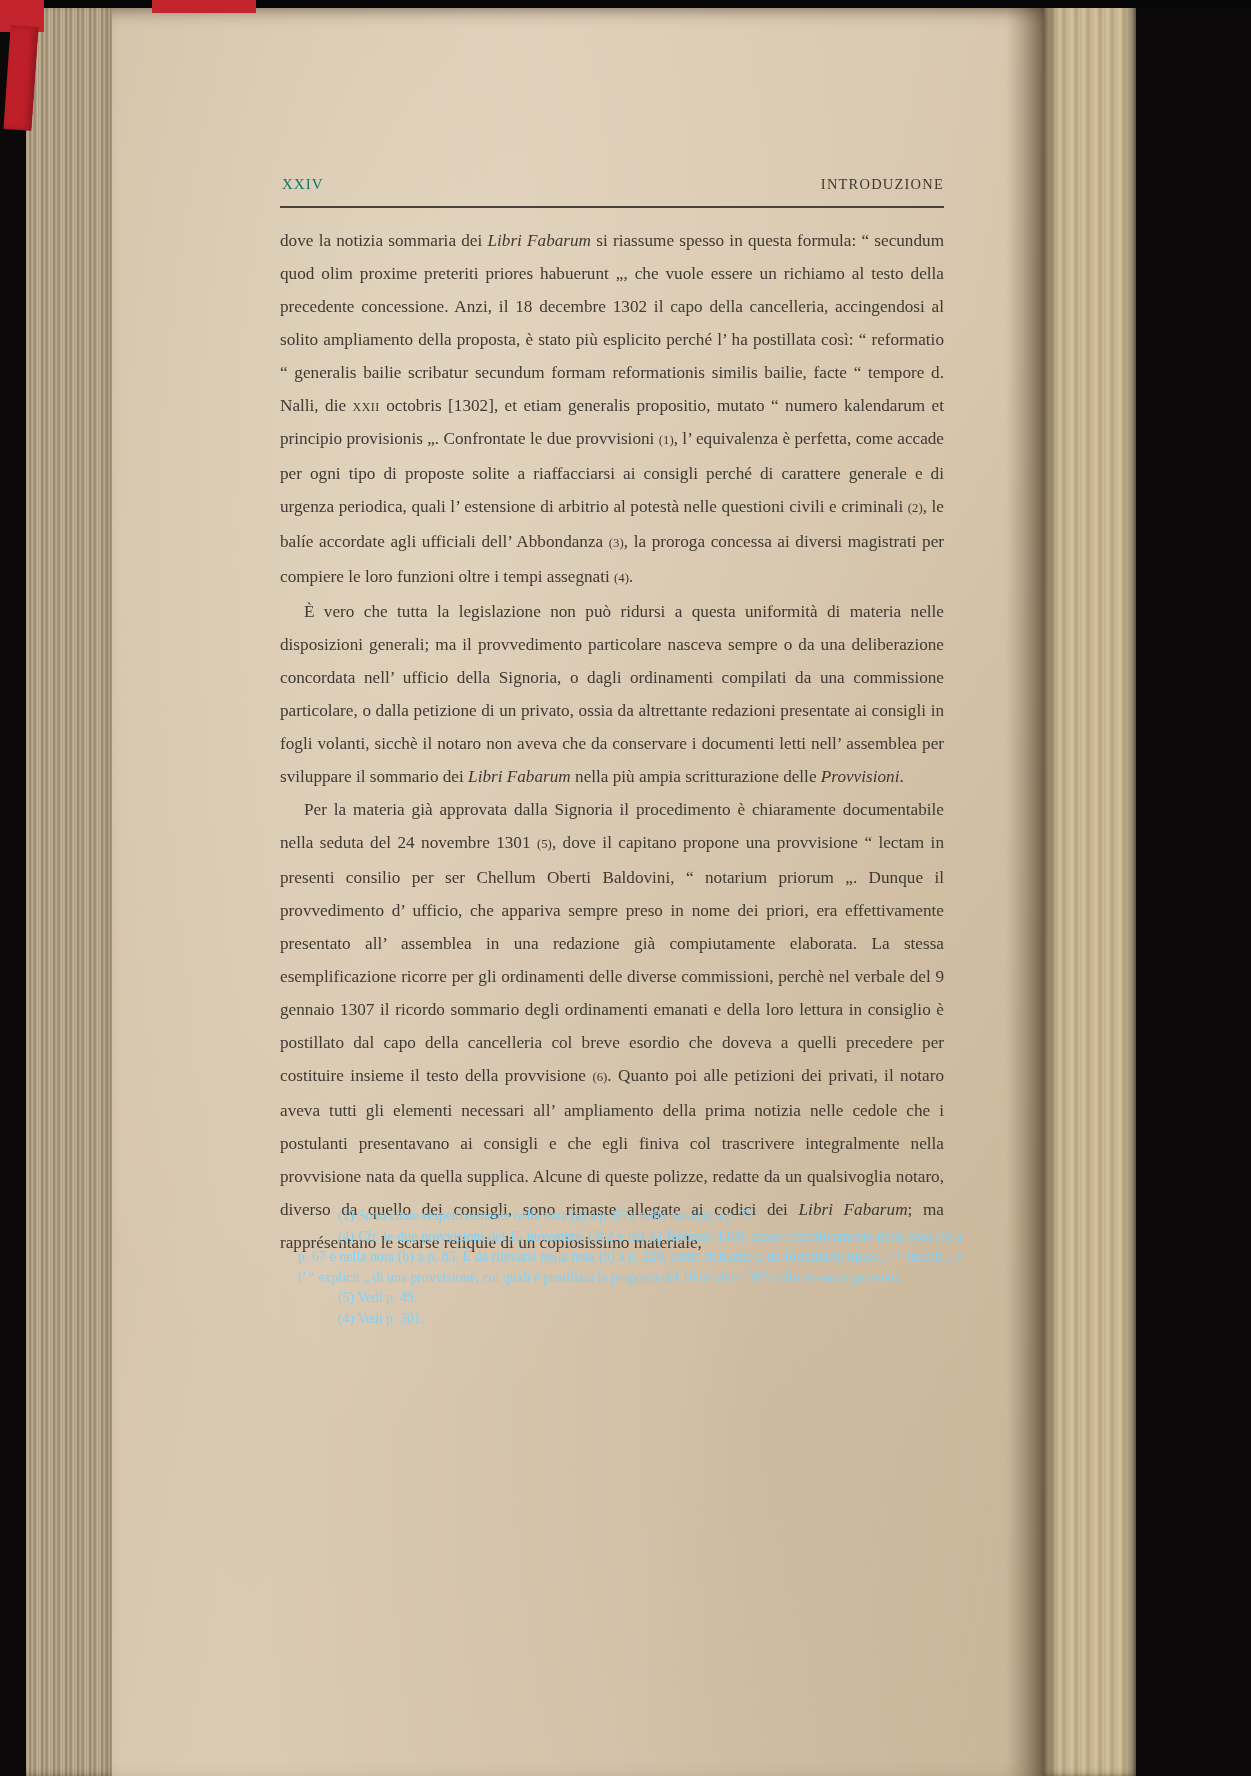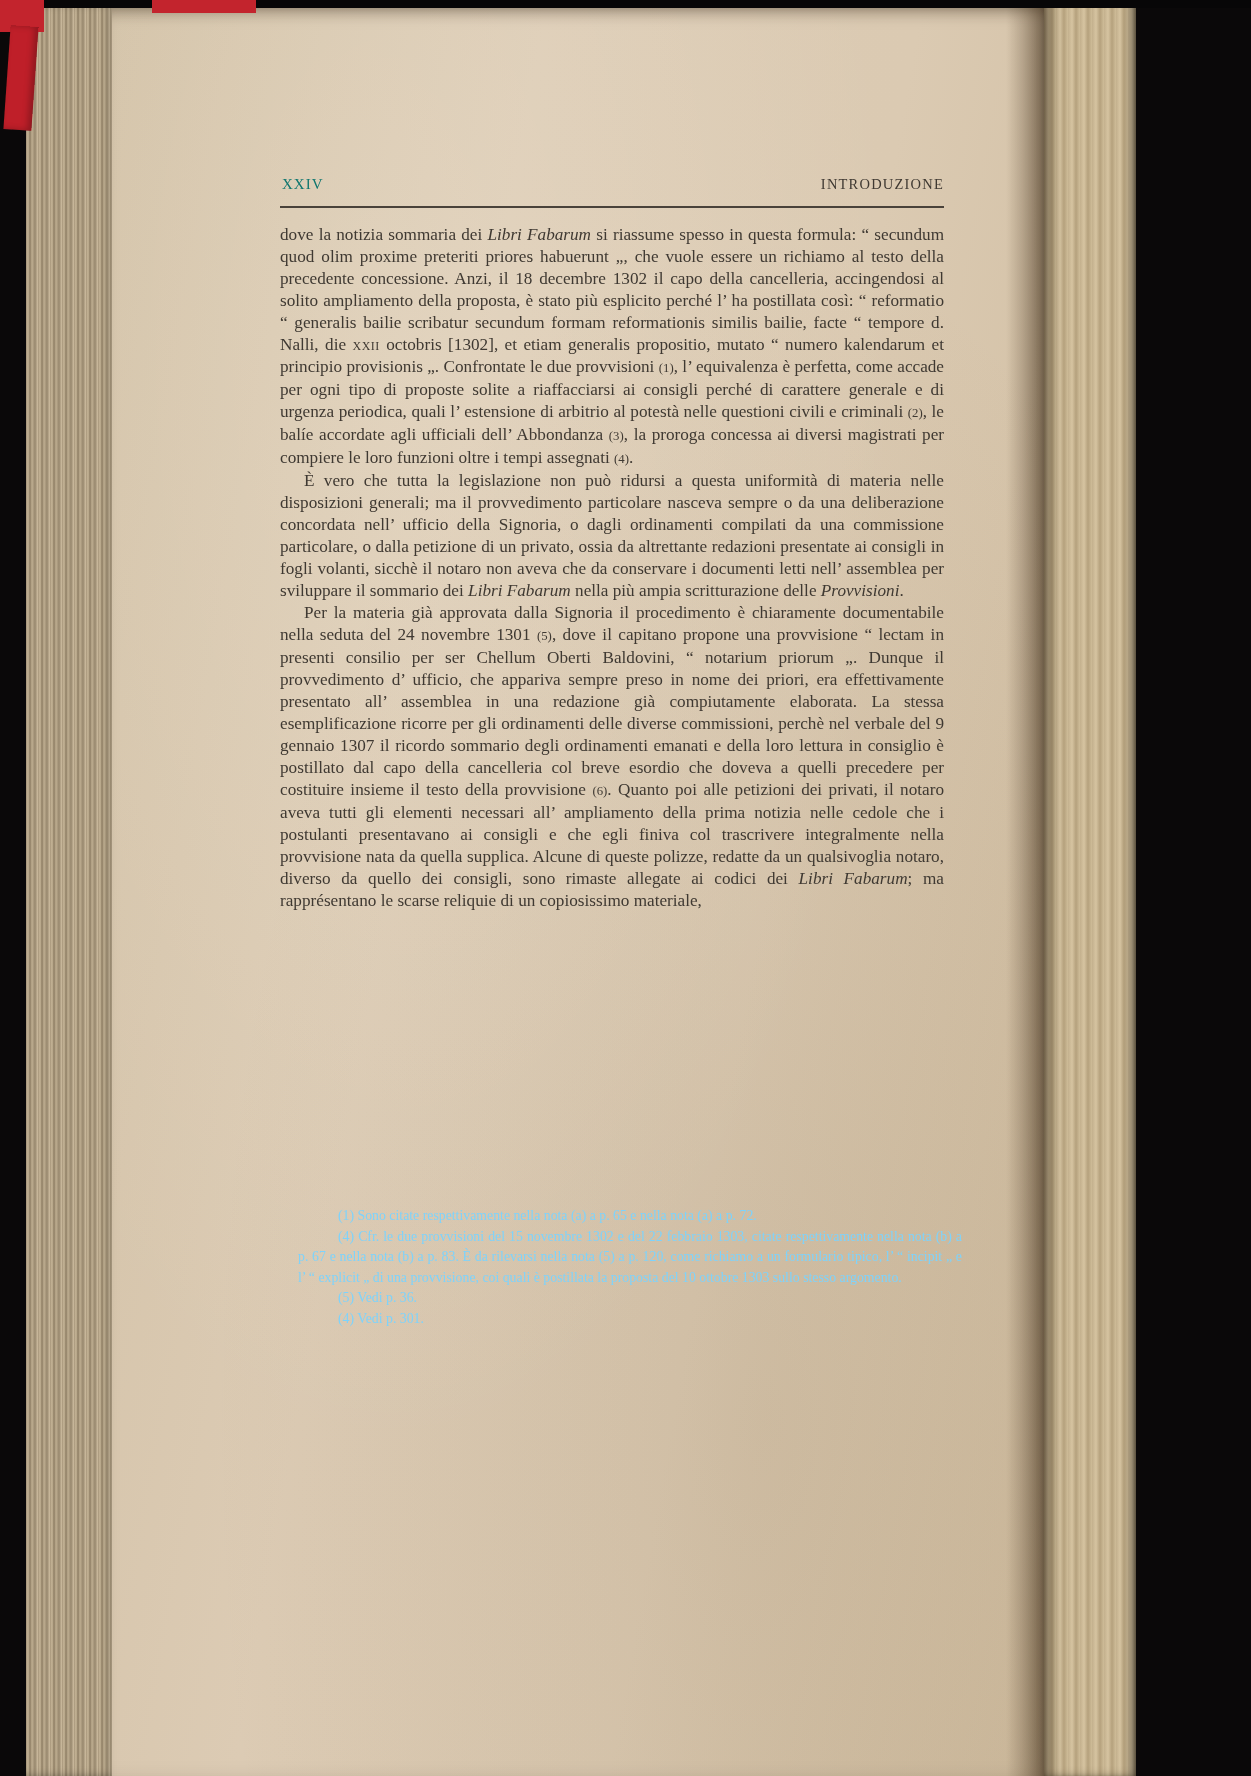--- a/index.html
+++ b/index.html
@@ -56,21 +56,21 @@
   .running-title{
     position:absolute;left:0;right:0;top:0;text-align:right;
     font-size:14.5px;letter-spacing:1.2px;color:#3f3932;
   }
   .rule{
     position:absolute;left:280px;top:206px;width:664px;height:2px;background:#49423a;
   }
   
   .body-text{
     position:absolute;left:280px;top:224px;width:664px;
-    font-size:17.2px;line-height:22px;text-align:justify;color:#3f3932;
+    font-size:17.2px;line-height:33px;text-align:justify;color:#3f3932;
   }
   .body-text p.para{margin:0;padding:0;}
   .body-text p.para.indent{text-indent:24px;}
   .seg-i{font-style:italic;}
   .seg-sc{font-variant:small-caps;letter-spacing:.5px;}
   .seg-ref{font-size:12.8px;}
   
   .footnotes{
     position:absolute;left:280px;top:1206px;width:664px;
     font-size:13.8px;line-height:20.5px;text-align:justify;color:#7dd3fc;margin-left:18px;
@@ -98,16 +98,16 @@
 
   <div class="body-text ink">
       <p class="para"><span class="seg-n">dove la notizia sommaria dei </span><span class="seg-i">Libri Fabarum</span><span class="seg-n"> si riassume spesso in questa formula: “ secundum quod olim proxime preteriti priores habuerunt „, che vuole essere un richiamo al testo della precedente concessione. Anzi, il 18 decembre 1302 il capo della cancelleria, accingendosi al solito ampliamento della proposta, è stato più esplicito perché l’ ha postillata così: “ reformatio “ generalis bailie scribatur secundum formam reformationis similis bailie, facte “ tempore d. Nalli, die </span><span class="seg-sc">xxii</span><span class="seg-n"> octobris [1302], et etiam generalis propositio, mutato “ numero kalendarum et principio provisionis „. Confrontate le due provvisioni </span><span class="seg-ref">(1)</span><span class="seg-n">, l’ equivalenza è perfetta, come accade per ogni tipo di proposte solite a riaffacciarsi ai consigli perché di carattere generale e di urgenza periodica, quali l’ estensione di arbitrio al potestà nelle questioni civili e criminali </span><span class="seg-ref">(2)</span><span class="seg-n">, le balíe accordate agli ufficiali dell’ Abbondanza </span><span class="seg-ref">(3)</span><span class="seg-n">, la proroga concessa ai diversi magistrati per compiere le loro funzioni oltre i tempi assegnati </span><span class="seg-ref">(4)</span><span class="seg-n">.</span></p>
       <p class="para indent"><span class="seg-n">È vero che tutta la legislazione non può ridursi a questa uniformità di materia nelle disposizioni generali; ma il provvedimento particolare nasceva sempre o da una deliberazione concordata nell’ ufficio della Signoria, o dagli ordinamenti compilati da una commissione particolare, o dalla petizione di un privato, ossia da altrettante redazioni presentate ai consigli in fogli volanti, sicchè il notaro non aveva che da conservare i documenti letti nell’ assemblea per sviluppare il sommario dei </span><span class="seg-i">Libri Fabarum</span><span class="seg-n"> nella più ampia scritturazione delle </span><span class="seg-i">Provvisioni</span><span class="seg-n">.</span></p>
       <p class="para indent"><span class="seg-n">Per la materia già approvata dalla Signoria il procedimento è chiaramente documentabile nella seduta del 24 novembre 1301 </span><span class="seg-ref">(5)</span><span class="seg-n">, dove il capitano propone una provvisione “ lectam in presenti consilio per ser Chellum Oberti Baldovini, “ notarium priorum „. Dunque il provvedimento d’ ufficio, che appariva sempre preso in nome dei priori, era effettivamente presentato all’ assemblea in una redazione già compiutamente elaborata. La stessa esemplificazione ricorre per gli ordinamenti delle diverse commissioni, perchè nel verbale del 9 gennaio 1307 il ricordo sommario degli ordinamenti emanati e della loro lettura in consiglio è postillato dal capo della cancelleria col breve esordio che doveva a quelli precedere per costituire insieme il testo della provvisione </span><span class="seg-ref">(6)</span><span class="seg-n">. Quanto poi alle petizioni dei privati, il notaro aveva tutti gli elementi necessari all’ ampliamento della prima notizia nelle cedole che i postulanti presentavano ai consigli e che egli finiva col trascrivere integralmente nella provvisione nata da quella supplica. Alcune di queste polizze, redatte da un qualsivoglia notaro, diverso da quello dei consigli, sono rimaste allegate ai codici dei </span><span class="seg-i">Libri Fabarum</span><span class="seg-n">; ma rapprésentano le scarse reliquie di un copiosissimo materiale,</span></p>
     </div>
 
   <div class="footnotes">
       <p class="footnote">(1) Sono citate respettivamente nella nota (a) a p. 65 e nella nota (a) a p. 72.</p>
       <p class="footnote">(4) Cfr. le due provvisioni del 15 novembre 1302 e del 22 febbraio 1303, citate respettivamente nella nota (b) a p. 67 e nella nota (b) a p. 83. È da rilevarsi nella nota (5) a p. 120, come richiamo a un formulario tipico, l’ “ incipit „ e l’ “ explicit „ di una provvisione, coi quali è postillata la proposta del 10 ottobre 1303 sullo stesso argomento.</p>
-      <p class="footnote">(5) Vedi p. 36.</p>
+      <p class="footnote">(5) Vedi p. 49.</p>
       <p class="footnote">(4) Vedi p. 301.</p>
     </div>
 </div>
 
 </body></html>

